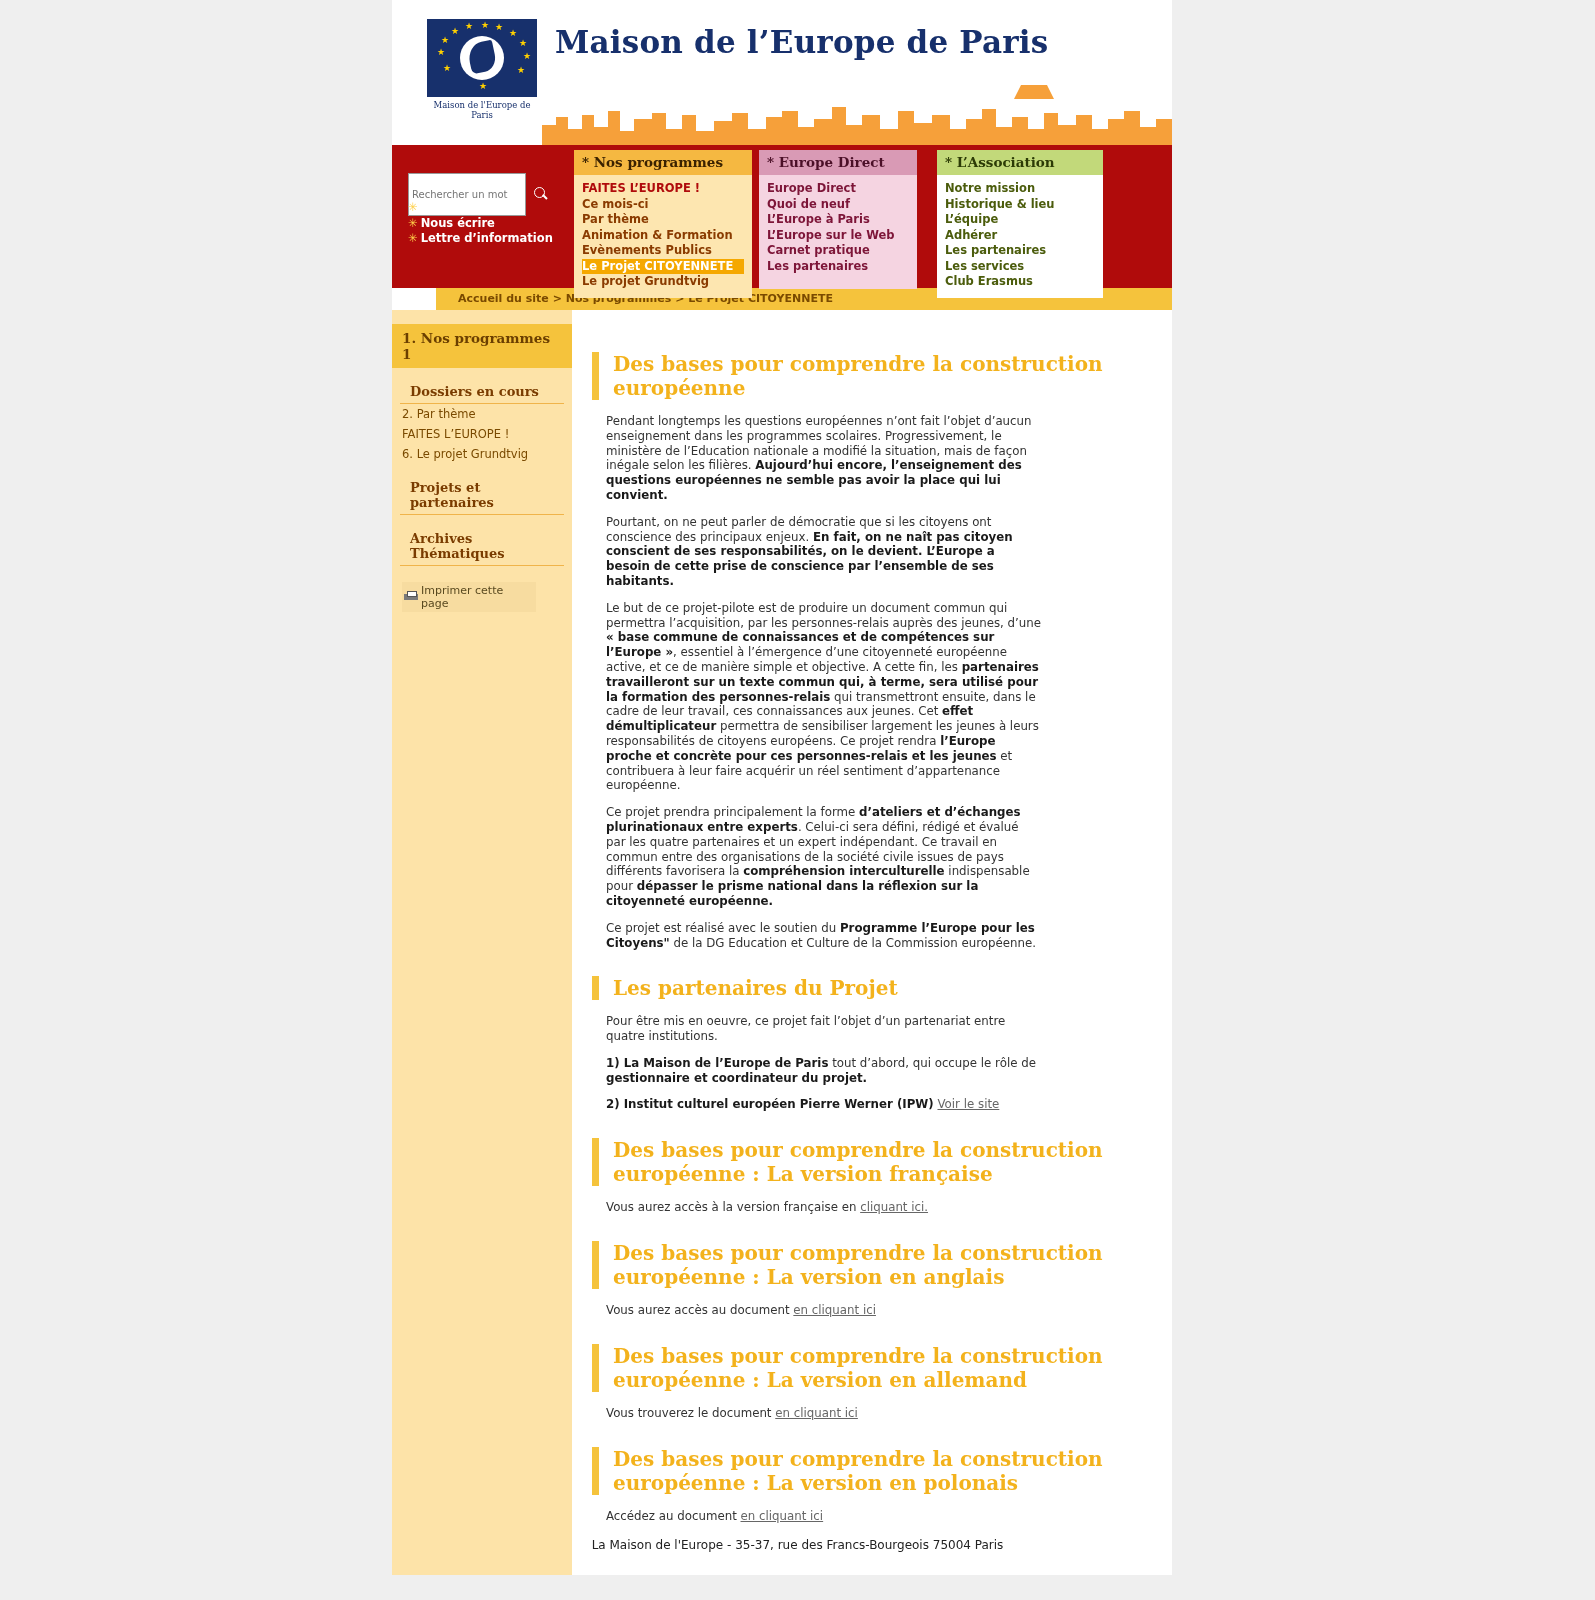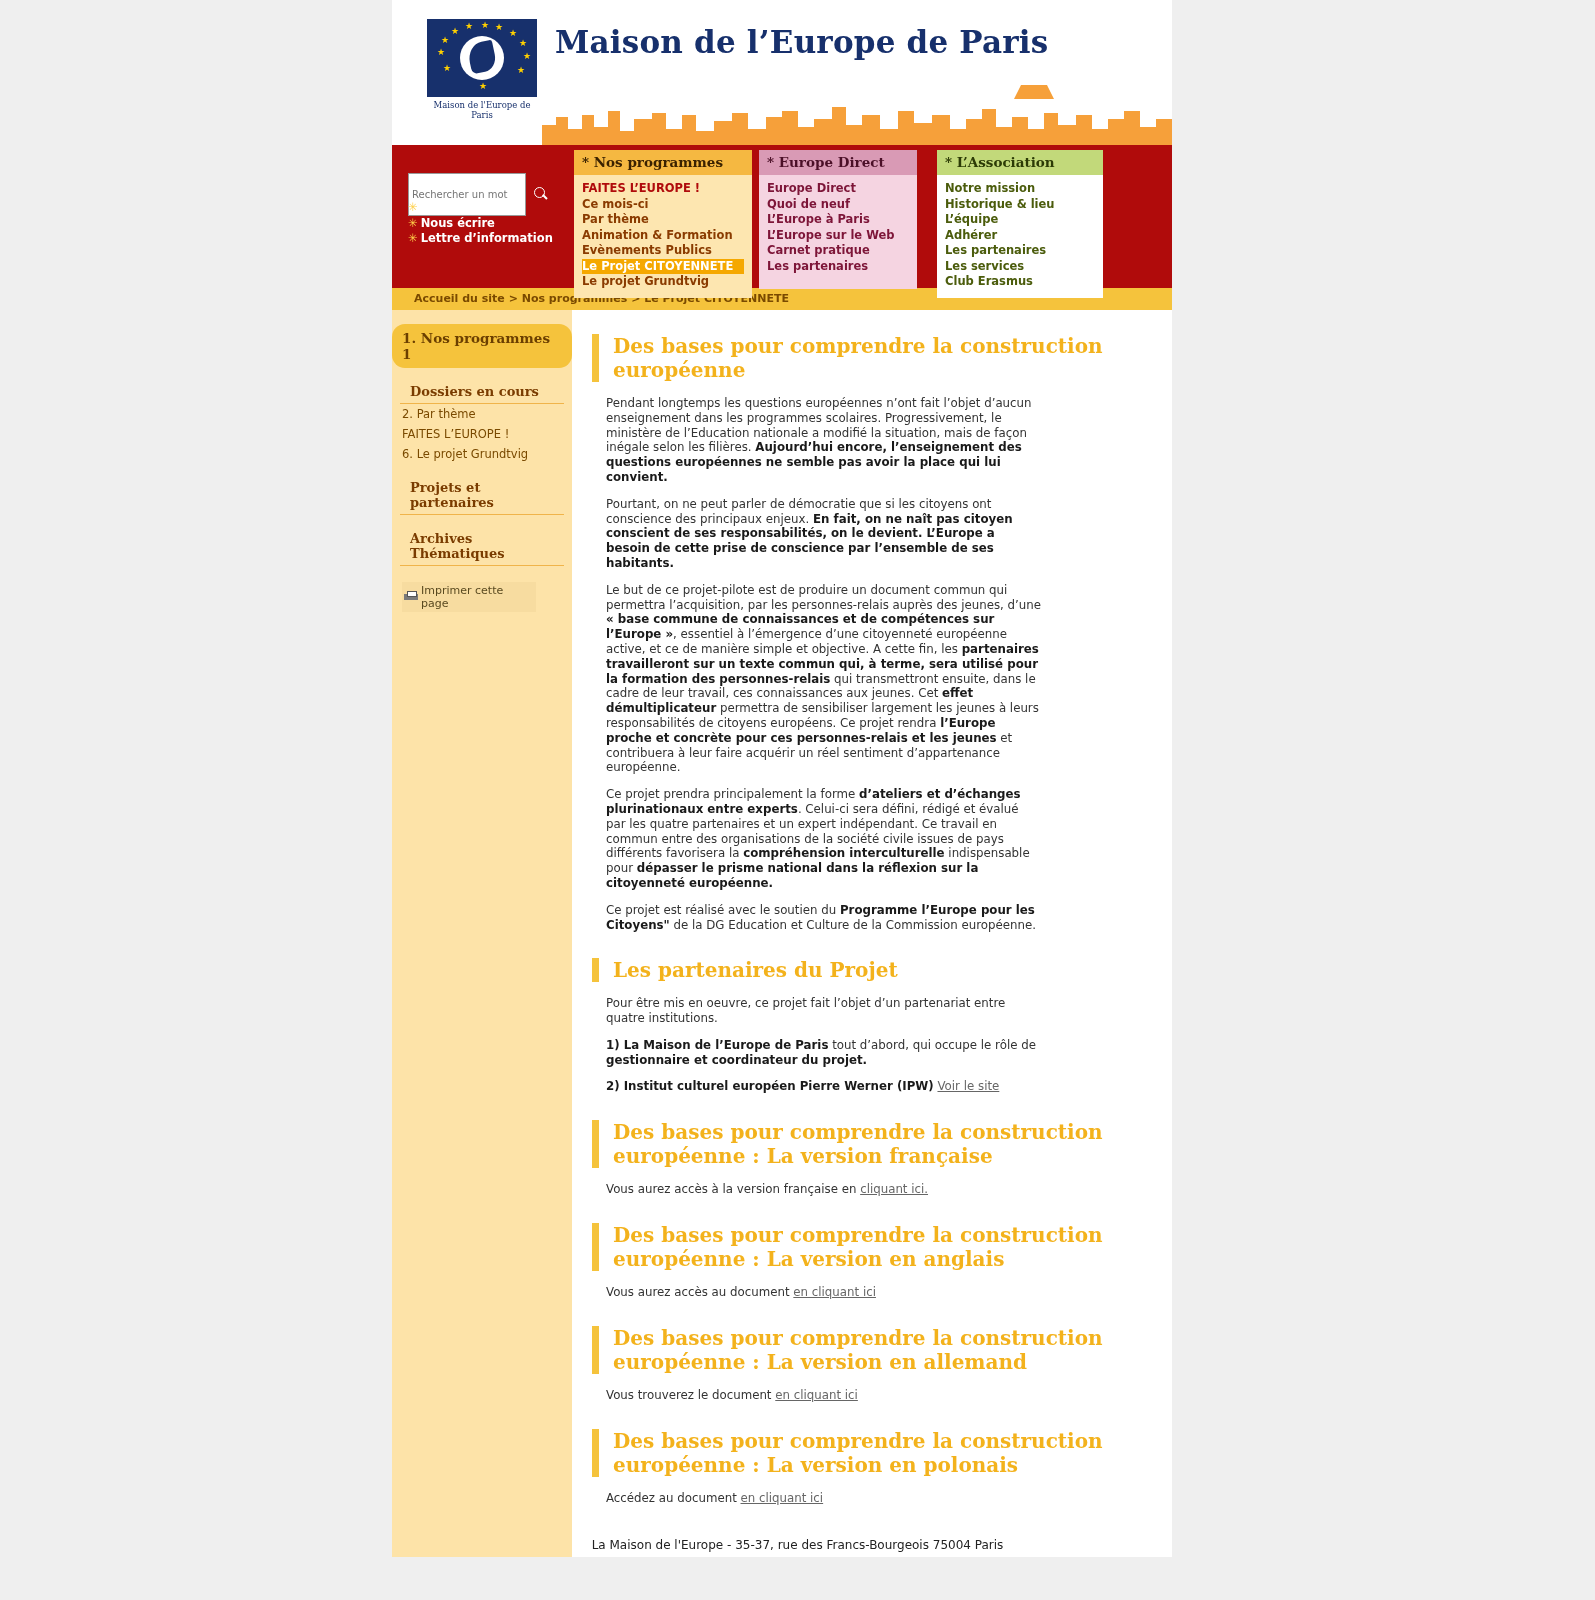--- a/index.html
+++ b/index.html
@@ -216,20 +216,21 @@
 
   
   .breadcrumb {
     background: #f5c33c;
     height: 22px;
     line-height: 22px;
     padding-left: 22px;
     font-size: 11px;
     font-weight: bold;
     color: #7a4a00;
+    margin-left: 44px;
   }
   .breadcrumb a { color: #7a4a00; text-decoration: none; }
 
   
   .content-wrap {
     display: flex;
     background: #ffffff;
   }
   .sidebar {
     width: 180px;
@@ -237,21 +238,20 @@
     padding: 0 0 400px 0;
   }
   .side-title {
     background: #f5c33c;
     color: #6b3f00;
     font-family: "DejaVu Serif", serif;
     font-weight: bold;
     font-size: 13.5px;
     padding: 6px 8px 6px 10px;
     margin-top: 14px;
-    border-radius: 13px;
   }
   .side-head {
     font-family: "DejaVu Serif", serif;
     font-weight: bold;
     font-size: 13px;
     color: #7a3c00;
     padding: 6px 8px 4px 10px;
     border-bottom: 1px solid #f0b44a;
     margin: 10px 8px 0 8px;
   }
@@ -301,21 +301,21 @@
   h2.sec {
     font-family: "DejaVu Serif", serif;
     font-size: 20px;
     line-height: 24px;
     color: #f3b21c;
     font-weight: bold;
     margin: 26px 0 14px 0;
     padding-left: 14px;
     border-left: 7px solid #f5c33c;
   }
-  h2.sec.first { margin-top: 6px; }
+  h2.sec.first { margin-top: 24px; }
   p.body {
     font-size: 11.8px;
     line-height: 14.8px;
     color: #333333;
     margin: 0 0 12px 0;
     padding-left: 14px;
     max-width: 435px;
     text-align: left;
   }
   p.body b { color: #1a1a1a; }

